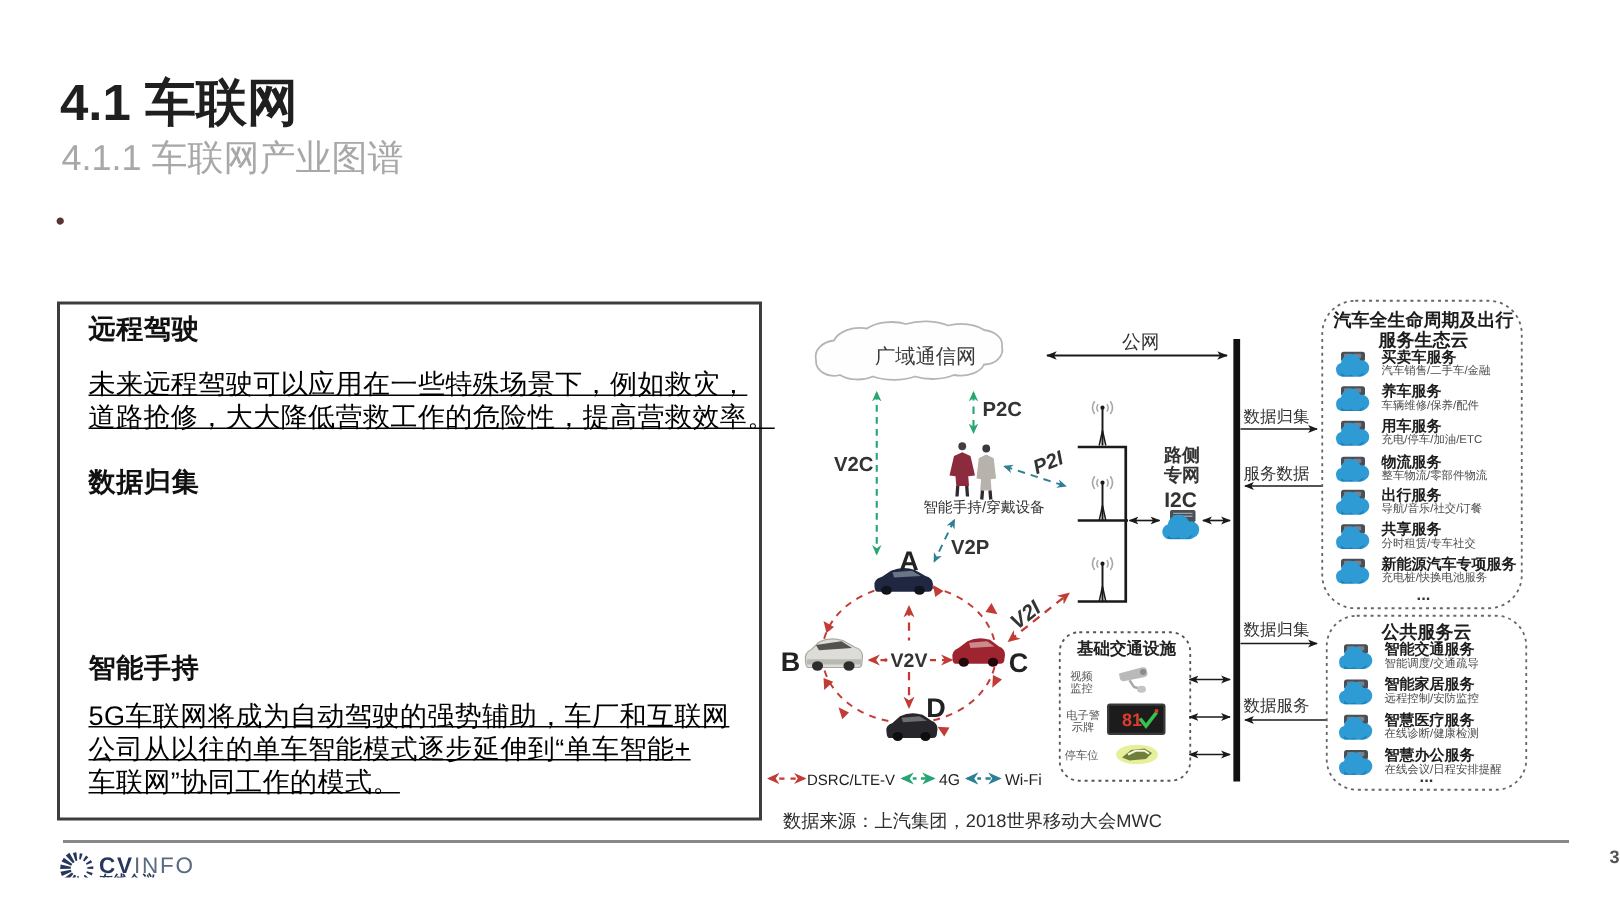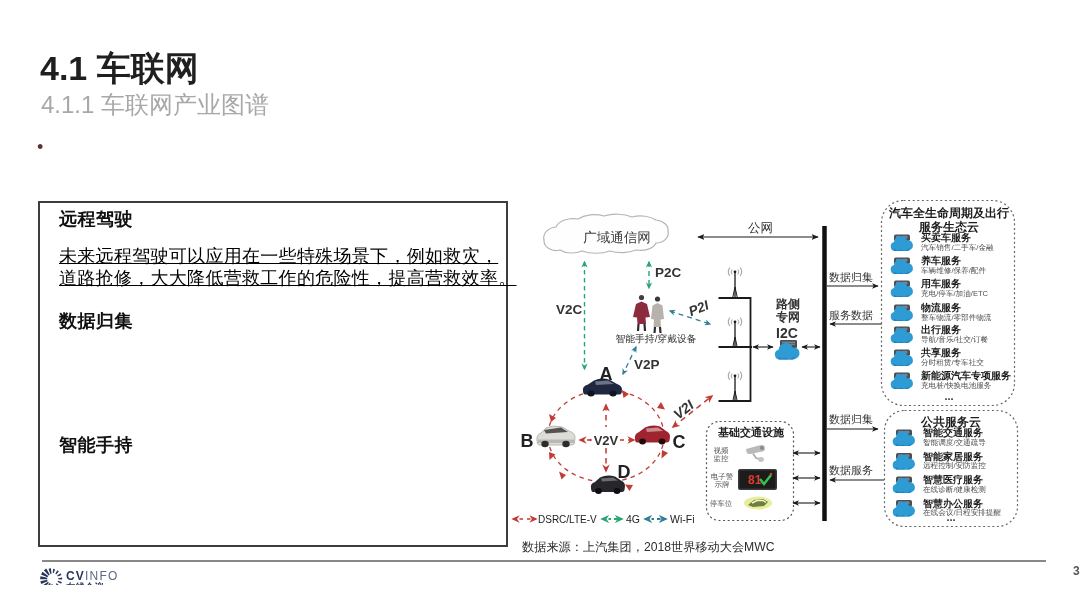--- a/index.html
+++ b/index.html
@@ -6,36 +6,37 @@
 body{font-family:"Liberation Sans",sans-serif;}
 #page{position:relative;width:1080px;height:585px;background:#ffffff;overflow:hidden;}
 .title{position:absolute;left:40px;top:46px;font-size:34px;font-weight:bold;color:#1f1f1f;letter-spacing:0px;}
 .subtitle{position:absolute;left:41px;top:89px;font-size:24px;color:#a8a8a8;}
 .bullet{position:absolute;left:37px;top:137px;font-size:18px;color:#5a3434;}
 .para{position:absolute;left:64px;top:135px;width:1012px;font-size:17.9px;line-height:23px;white-space:nowrap;color:#9a3b36;letter-spacing:0.2px;}
 .lbox{position:absolute;left:38px;top:201px;width:470px;height:346px;border:2px solid #3d3d3d;box-sizing:border-box;padding-left:14px;}
 .lh{position:absolute;left:19px;font-size:18px;font-weight:bold;color:#111;letter-spacing:0.5px;}
 .lp{position:absolute;left:19px;width:460px;font-size:18px;line-height:22px;color:#000000;letter-spacing:0.3px;white-space:nowrap;text-decoration:underline;}
 .footline{position:absolute;left:42px;top:560px;width:1004px;height:2px;background:#888;}
-.cvinfo{position:absolute;left:66px;top:569px;font-size:12px;letter-spacing:1.2px;color:#27365c;font-weight:bold;}
+.cvinfo{position:absolute;left:66px;top:569px;font-size:15px;letter-spacing:1.2px;color:#27365c;font-weight:bold;}
 .cvinfo span{color:#5a6b80;font-weight:normal;}
 .touzhong{position:absolute;left:66px;top:580.5px;font-size:9.3px;font-weight:bold;color:#27365c;letter-spacing:0.2px;}
 .pageno{position:absolute;left:1073px;top:564px;font-size:12px;color:#555;font-weight:bold;}
 </style>
 </head>
 <body>
 <div id="page">
   <div class="title">4.1 车联网</div>
   <div class="subtitle">4.1.1 车联网产业图谱</div>
   <div class="bullet">•</div>
   <div class="lbox">
     <div class="lh" style="top:4px;">远程驾驶</div>
     <div class="lp" style="top:41.5px;">未来远程驾驶可以应用在一些特殊场景下，例如救灾，<br>道路抢修，大大降低营救工作的危险性，提高营救效率。</div>
     <div class="lh" style="top:106px;">数据归集</div>
     <div class="lh" style="top:229.5px;">智能手持</div>
+    <div class="lp" style="top:262.5px;">5G车联网将成为自动驾驶的强势辅助，车厂和互联网<br>公司从以往的单车智能模式逐步延伸到“单车智能+<br>车联网”协同工作的模式。</div>
   </div>
   <svg id="diag" style="position:absolute;left:0;top:0;" width="1080" height="608" viewBox="0 0 1080 608" font-family="Liberation Sans, sans-serif">
 <defs>
 <marker id="ared" viewBox="0 0 10 10" refX="8" refY="5" markerWidth="5.5" markerHeight="5.5" orient="auto-start-reverse">
           <path d="M0,0.5 L10,5 L0,9.5 L3,5 Z" fill="#c23b35"></path>
         </marker>
 <marker id="agreen" viewBox="0 0 10 10" refX="8" refY="5" markerWidth="5" markerHeight="5" orient="auto-start-reverse">
           <path d="M0,0.5 L10,5 L0,9.5 L3,5 Z" fill="#27a673"></path>
         </marker>
 <marker id="ateal" viewBox="0 0 10 10" refX="8" refY="5" markerWidth="5" markerHeight="5" orient="auto-start-reverse">

